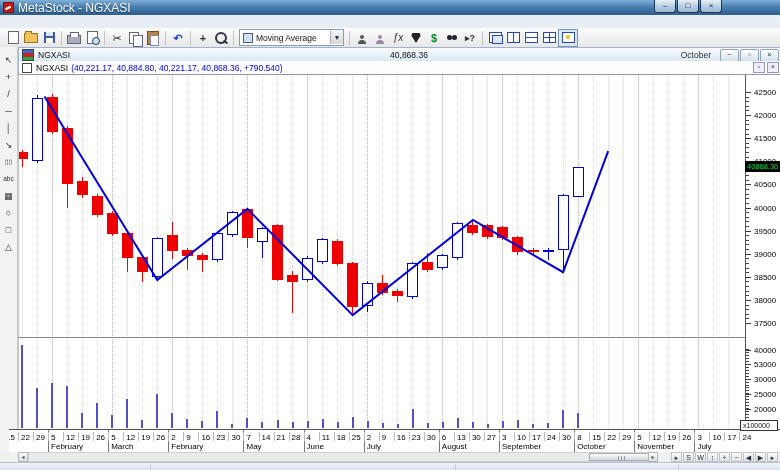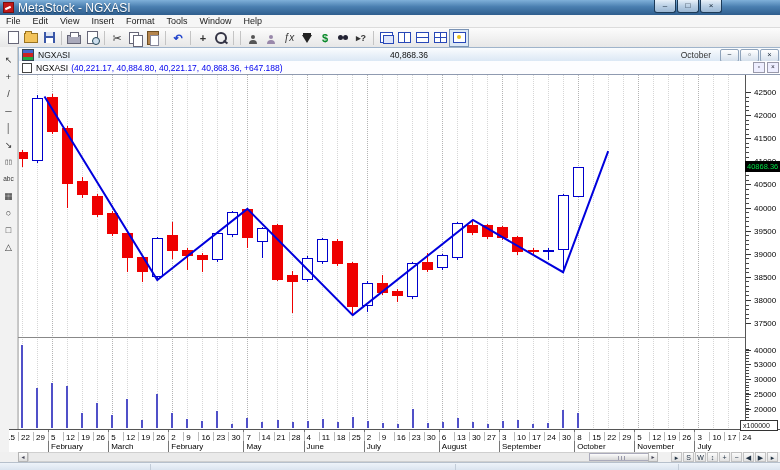--- a/index.html
+++ b/index.html
@@ -141,30 +141,20 @@
   <div class="titlebar">
     <span class="app-icon"></span>
     <span class="t">MetaStock - NGXASI</span>
     <span class="win-btns">
       <span class="wbtn">–</span>
       <span class="wbtn">□</span>
       <span class="wbtn">×</span>
     </span>
   </div>
 
-  <div class="menubar" id="menubar">
-      <span class="menu-item">File</span>
-      <span class="menu-item">Edit</span>
-      <span class="menu-item">View</span>
-      <span class="menu-item">Insert</span>
-      <span class="menu-item">Format</span>
-      <span class="menu-item">Tools</span>
-      <span class="menu-item">Window</span>
-      <span class="menu-item">Help</span>
-    </div>
 
   <div class="toolbar">
     <span style="width:4px"></span>
     <span class="tbtn">
         <span class="ic-page"></span>
       </span>
     <span class="tbtn">
         <span class="ic-folder"></span>
       </span>
     <span class="tbtn">
@@ -192,20 +182,25 @@
         <span class="g" style="color:#2244cc;font-weight:bold">↶</span>
       </span>
     <span class="tsep"></span>
     <span class="tbtn">
         <span class="g" style="font-weight:bold">+</span>
       </span>
     <span class="tbtn">
         <span class="ic-zoom"></span>
       </span>
     <span class="tsep"></span>
+    <span class="dropdown">
+      <span class="dd-ic"></span>
+      <span class="dd-txt">Moving Average</span>
+      <span class="dd-arrow">▼</span>
+    </span>
     <span class="tsep"></span>
     <span class="tbtn">
         <span class="ic-person"></span>
       </span>
     <span class="tbtn">
         <span class="ic-person lite"></span>
       </span>
     <span class="tbtn">
         <span class="g" style="font-style:italic;font-size:10px">ƒx</span>
       </span>
@@ -286,21 +281,21 @@
       <span class="periodicity">October</span>
       <span class="mbtn">−</span>
       <span class="mbtn">▫</span>
       <span class="mbtn">×</span>
     </span>
   </div>
 
   <div class="chart-header">
     <span class="ch-ic"></span>
     <span class="ch-sym">NGXASI</span>
-    <span class="ch-ohlc">(40,221.17, 40,884.80, 40,221.17, 40,868.36, +647.188)</span>
+    <span class="ch-ohlc">(40,221.17, 40,884.80, 40,221.17, 40,868.36, +790.540)</span>
     <span style="flex:1"></span>
     <span class="ch-btn">▫</span>
     <span class="ch-btn">×</span>
   </div>
 
   <div id="plot">
       <div class="grid" style="left: 2.5px;"></div>
       <div class="grid" style="left: 17.53px;"></div>
       <div class="grid mo" style="left: 32.56px;"></div>
       <div class="grid" style="left: 47.59px;"></div>

